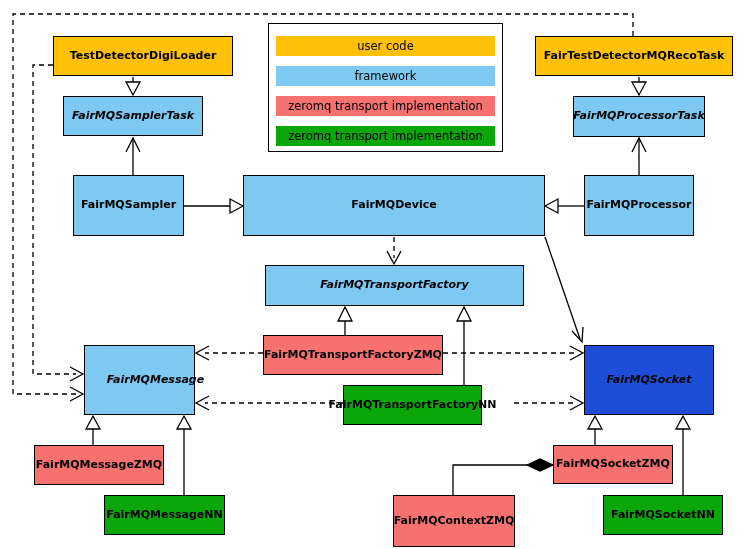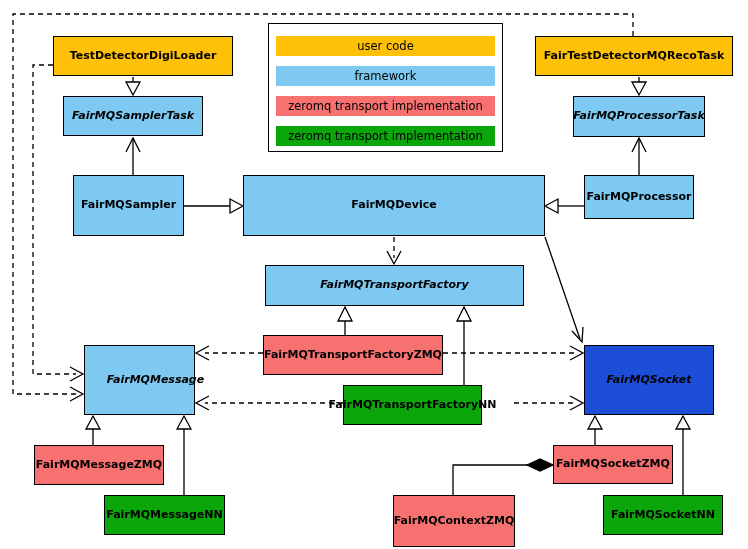--- a/index.html
+++ b/index.html
@@ -154,21 +154,21 @@
   <div class="node" style="left: 535px; top: 36px; width: 198px; height: 40px; background-color: rgb(255, 193, 7);">FairTestDetectorMQRecoTask</div>
 
   <div class="node abstract" style="left: 573px; top: 96px; width: 132px; height: 41px; background-color: rgb(125, 201, 242);">FairMQProcessorTask</div>
 
   <div class="node abstract" style="left: 63px; top: 96px; width: 140px; height: 40px; background-color: rgb(125, 201, 242);">FairMQSamplerTask</div>
 
   <div class="node" style="left: 73px; top: 175px; width: 111px; height: 61px; background-color: rgb(125, 201, 242);">FairMQSampler</div>
 
   <div class="node" style="left: 243px; top: 175px; width: 302px; height: 61px; background-color: rgb(125, 201, 242);">FairMQDevice</div>
 
-  <div class="node" style="left: 584px; top: 175px; width: 110px; height: 44px; background-color: rgb(125, 201, 242);">FairMQProcessor</div>
+  <div class="node" style="left: 584px; top: 175px; width: 110px; height: 61px; background-color: rgb(125, 201, 242);">FairMQProcessor</div>
 
   <div class="node abstract" style="left: 265px; top: 265px; width: 259px; height: 41px; background-color: rgb(125, 201, 242);">FairMQTransportFactory</div>
 
   <div class="node" style="left: 263px; top: 335px; width: 180px; height: 40px; background-color: rgb(248, 113, 113);">FairMQTransportFactoryZMQ</div>
 
   <div class="node" style="left: 343px; top: 385px; width: 139px; height: 40px; background-color: rgb(10, 166, 10);">FairMQTransportFactoryNN</div>
 
   <div class="node abstract" style="left: 84px; top: 345px; width: 111px; height: 70px; background-color: rgb(125, 201, 242); padding-left: 32px;">FairMQMessage</div>
 
   <div class="node abstract" style="left: 584px; top: 345px; width: 130px; height: 70px; background-color: #1d4ed8;">FairMQSocket</div>

